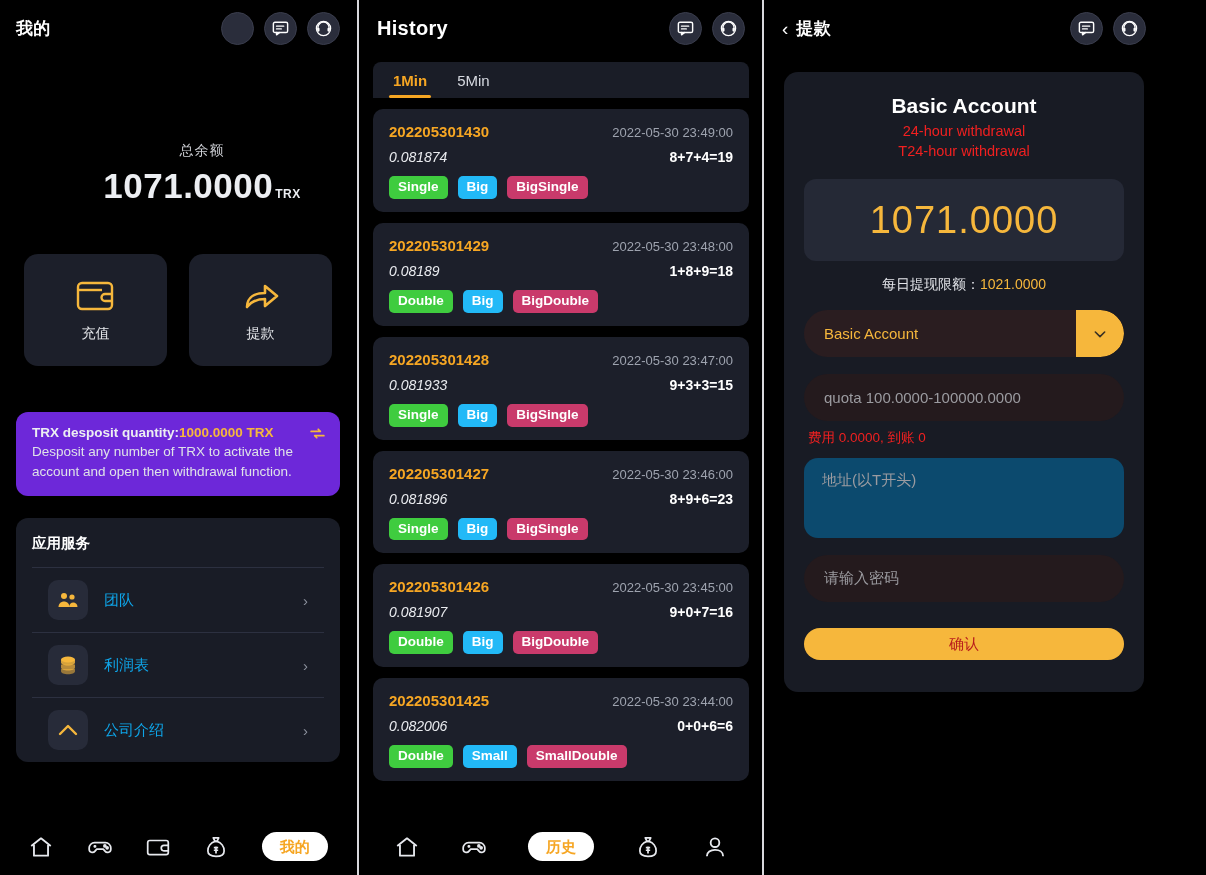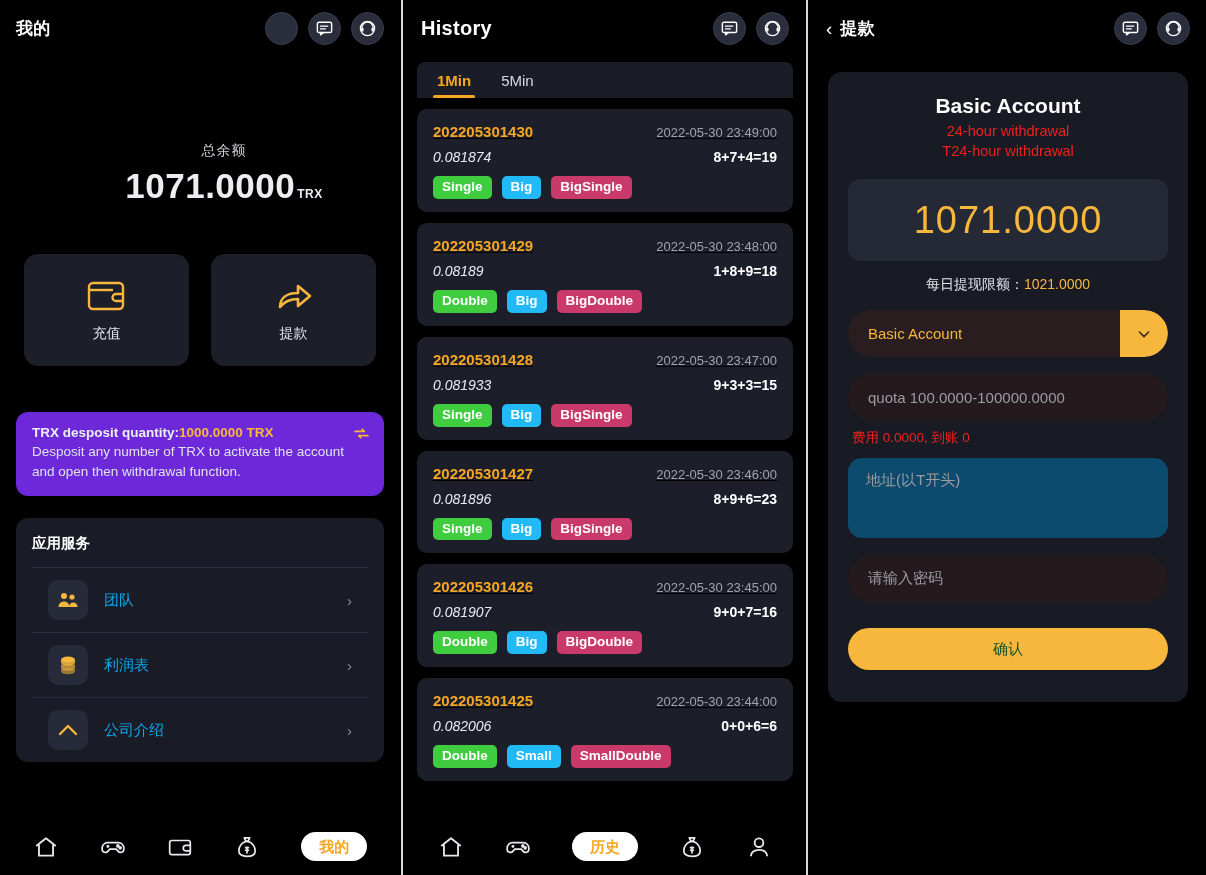--- a/index.html
+++ b/index.html
@@ -5,21 +5,21 @@
   * { box-sizing: border-box; margin: 0; padding: 0; }
   html, body {
     width: 1206px; height: 875px;
     background: #000;
     font-family: "Liberation Sans", "DejaVu Sans", sans-serif;
     overflow: hidden;
   }
   .screens { display: flex; width: 1206px; height: 875px; }
 
   .panel { position: relative; height: 875px; overflow: hidden; background: #000; }
-  .p1 { width: 400px; }
+  .p1 { width: 356px; }
   .divider { width: 5px; height: 875px; background: #000; position: relative; }
   .divider::after{
     content:""; position:absolute; left:1px; top:0; width:2px; height:875px; background:#d8d8dc;
   }
   .p2 { width: 400px; background:#000; }
   .p3 { width: 396px; background:#000; }
 
   
   .hdr {
     height: 56px; display: flex; align-items: center; padding: 0 16px;
@@ -93,21 +93,21 @@
     margin:6px 12px 0; background:#1a1d27; border-radius:8px 8px 0 0; height:36px;
     display:flex; align-items:flex-end; padding:0 16px;
   }
   .tab { font-size:15px; color:#d6d9e0; padding:0 4px 9px; margin-right:22px; position:relative; }
   .tab.active { color:#f6a623; font-weight:600; }
   .tab.active::after {
     content:""; position:absolute; left:0; right:0; bottom:0; height:3px; background:#f6a623; border-radius:2px;
   }
   .hist-list { padding:0 12px; }
   .hist-card { background:#1c1f2a; border-radius:10px; padding:14px 16px 13px; margin-top:11px; }
-  .hist-top { display:flex; align-items:baseline;text-decoration:underline; }
+  .hist-top { display:flex; align-items:baseline; }
   .hist-id { color:#f6a623; font-size:15px; font-weight:700; }
   .hist-time { margin-left:auto; color:#9ea3af; font-size:13px; }
   .hist-mid { display:flex; align-items:baseline; margin-top:9px; }
   .hist-num { color:#e9ebef; font-size:14px;font-style:italic; }
   .hist-sum { margin-left:auto; color:#fff; font-size:14px; font-weight:700; }
   .tags { display:flex; gap:10px; margin-top:11px; }
   .tag { font-size:13.5px; color:#fff; border-radius:5px; padding:4px 9px; line-height:1.1; font-weight:600; }
   .tag.green { background:#3fcc3f; }
   .tag.blue  { background:#22b9f7; }
   .tag.pink  { background:#c93a6b; }
@@ -136,23 +136,23 @@
   .wd-input {
     margin-top:17px; height:47px; border-radius:24px; background:#241a1d;
     display:flex; align-items:center; padding:0 20px; color:#9b9ba0; font-size:15px;
   }
   .wd-fee { color:#f02020; font-size:13.5px; margin-top:8px; padding-left:4px; }
   .wd-textarea {
     margin-top:11px; height:80px; border-radius:14px; background:#0c4a6e;
     padding:13px 18px; color:#9b9ba0; font-size:15px;
   }
   .wd-confirm {
-    margin-top:26px; height:42px; border-radius:21px; background:#f6b73c;
+    margin-top:26px; height:32px; border-radius:21px; background:#f6b73c;
     display:flex; align-items:center; justify-content:center;
-    color:#14532d; font-size:15px; font-weight:400;
+    color:#b91c1c; font-size:15px; font-weight:400;
   }
 </style>
 </head>
 <body>
 
 <div class="screens">
 
   <div class="panel p1">
     <div class="hdr">
       <div class="hdr-title">我的</div>

